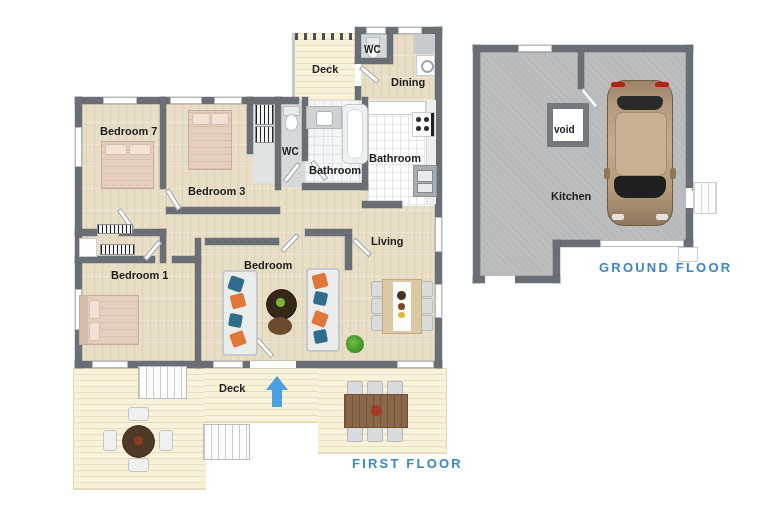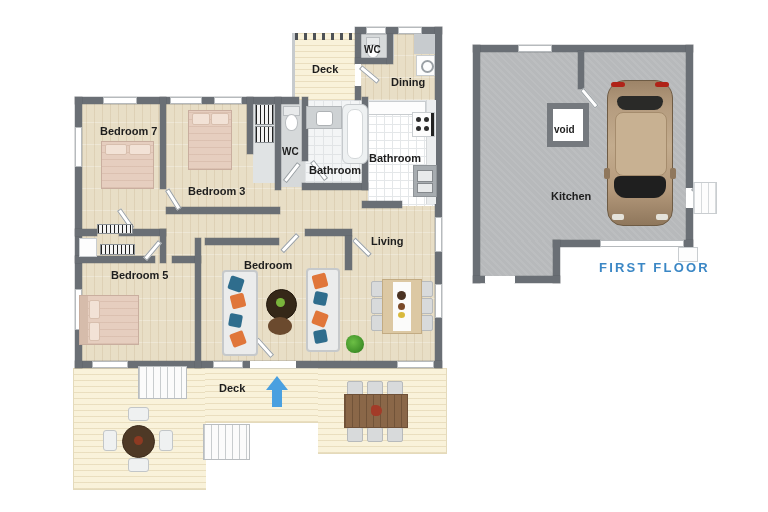--- a/index.html
+++ b/index.html
@@ -216,30 +216,31 @@
     <div class="chair" style="left:387px;top:381px;width:14px;height:13px;"></div>
     <div class="chair" style="left:347px;top:427px;width:14px;height:13px;"></div>
     <div class="chair" style="left:367px;top:427px;width:14px;height:13px;"></div>
     <div class="chair" style="left:387px;top:427px;width:14px;height:13px;"></div>
     <div class="abs" style="left:344px;top:394px;width:62px;height:32px;background-color:#8a6748;border:1px solid #6f5138;background-image:repeating-linear-gradient(90deg, rgba(40,25,12,.25) 0 1px, transparent 1px 7px);">
       <div class="abs" style="left:26px;top:10px;width:11px;height:11px;background:#a33b28;border-radius:40% 60% 55% 45%;"></div>
     </div>
 
     <div class="rlabel" style="left:100px;top:125px;">Bedroom 7</div>
     <div class="rlabel" style="left:188px;top:185px;">Bedroom 3</div>
-    <div class="rlabel" style="left:111px;top:269px;">Bedroom 5</div>
+    <div class="rlabel" style="left:111px;top:269px;">Bedroom 1</div>
     <div class="rlabel" style="left:244px;top:259px;">Bedroom</div>
     <div class="rlabel" style="left:371px;top:235px;">Living</div>
     <div class="rlabel" style="left:369px;top:152px;">Bathroom</div>
     <div class="rlabel" style="left:309px;top:164px;">Bathroom</div>
     <div class="slabel" style="left:282px;top:146px;">WC</div>
     <div class="slabel" style="left:364px;top:44px;">WC</div>
     <div class="rlabel" style="left:391px;top:76px;">Dining</div>
     <div class="rlabel" style="left:312px;top:63px;">Deck</div>
     <div class="rlabel" style="left:219px;top:382px;">Deck</div>
+    <div class="title" style="left:352px;top:456px;">FIRST FLOOR</div>
   </div>
 
   <div class="abs" style="left:0;top:0;width:768px;height:512px;">
 
     <div class="garagef" style="left:479px;top:51px;width:208px;height:190px;"></div>
     <div class="garagef" style="left:479px;top:241px;width:75px;height:36px;"></div>
 
     <div class="wall" style="left:473px;top:45px;width:220px;height:7px;"></div>
     <div class="wall" style="left:473px;top:45px;width:7px;height:238px;"></div>
     <div class="wall" style="left:686px;top:45px;width:7px;height:143px;"></div>
@@ -272,16 +273,16 @@
       <div class="abs" style="left:8px;top:32px;width:50px;height:62px;background:#c8b192;border:1px solid #a58c6d;border-radius:8px;"></div>
       <div class="abs" style="left:7px;top:96px;width:52px;height:22px;background:#1f1f1f;border-radius:6px 6px 12px 12px;"></div>
       <div class="abs" style="left:-3px;top:88px;width:6px;height:11px;background:#8f775c;border-radius:2px;"></div>
       <div class="abs" style="left:63px;top:88px;width:6px;height:11px;background:#8f775c;border-radius:2px;"></div>
       <div class="abs" style="left:5px;top:134px;width:12px;height:6px;background:#e4e2da;border-radius:2px;"></div>
       <div class="abs" style="left:49px;top:134px;width:12px;height:6px;background:#e4e2da;border-radius:2px;"></div>
     </div>
 
     <div class="rlabel" style="left:551px;top:190px;">Kitchen</div>
     <div class="slabel" style="left:554px;top:124px;">void</div>
-    <div class="title" style="left:599px;top:260px;">FIRST FLOOR</div>
+    <div class="title" style="left:599px;top:260px;">GROUND FLOOR</div>
   </div>
 
 </div>
 
 </body></html>

